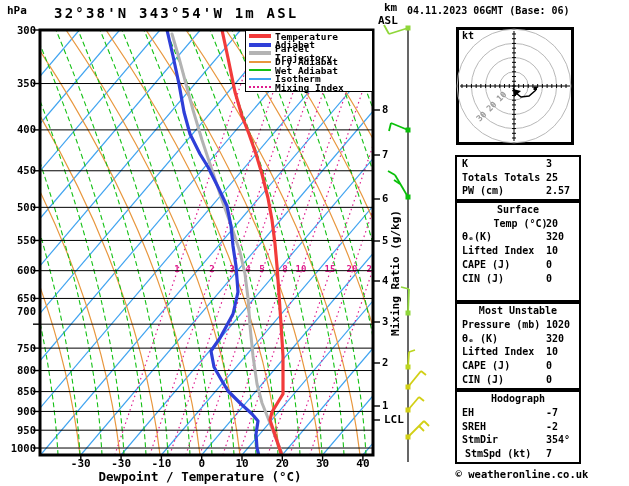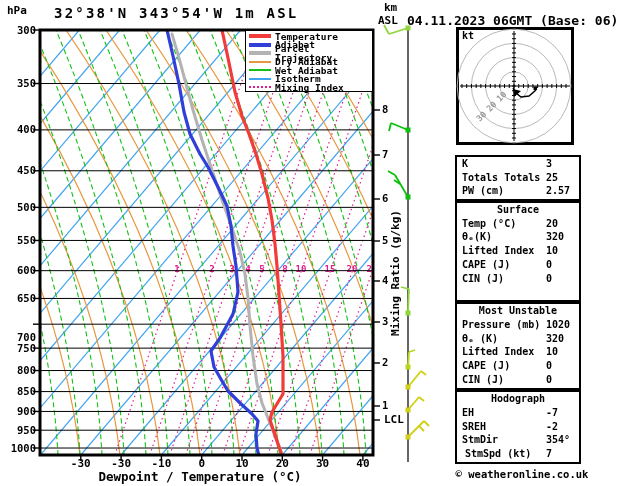--- a/index.html
+++ b/index.html
@@ -4,21 +4,21 @@
 <style>
   html,body{margin:0;padding:0;background:#fff;}
   #stage{position:relative;width:629px;height:486px;background:#fff;overflow:hidden;
          font-family:"DejaVu Sans Mono",monospace;color:#000;}
   #stage svg{position:absolute;left:0;top:0;}
   .t{position:absolute;white-space:nowrap;}
   .title{left:54px;top:5px;font-size:14px;font-weight:bold;letter-spacing:2.2px;}
   .hpa{left:7px;top:4px;font-size:11px;font-weight:bold;}
   .km{left:384px;top:1px;font-size:11px;font-weight:bold;}
   .asl{left:378px;top:14px;font-size:11px;font-weight:bold;}
-  .date{left:407px;top:13px;font-size:13px;font-weight:bold;}
+  .date{left:407px;top:5px;font-size:10px;font-weight:bold;}
   .xlabel{left:50px;top:469px;width:300px;text-align:center;font-size:12.5px;font-weight:bold;}
   .mrlabel{left:321px;top:266px;width:150px;height:14px;text-align:center;font-size:11px;font-weight:bold;
            transform:rotate(-90deg);}
   .lcl{left:384px;top:413px;font-size:11px;font-weight:bold;}
   .kt{left:462px;top:30px;font-size:10px;font-weight:bold;z-index:5;}
   .copyright{left:450px;top:468px;width:144px;text-align:center;font-size:10.5px;font-weight:bold;}
   .plabel{position:absolute;left:6px;width:30px;text-align:right;font-size:10.5px;font-weight:bold;}
   .tlabel{position:absolute;width:34px;text-align:center;top:457px;font-size:11px;font-weight:bold;}
   .klabel{position:absolute;left:382px;font-size:10.5px;font-weight:bold;}
   #legend{position:absolute;left:245px;top:30px;width:128px;height:62px;background:#fff;
@@ -342,21 +342,21 @@
   <div class="t kt">kt</div>
 
   <div id="stats">
       <div class="statbox" style="top: 155px; height: 46px;">
         <div class="srow" style="height: 13.6667px; line-height: 13.6667px;"><span>K</span><span class="sval" style="line-height: 13.6667px;">3</span></div>
         <div class="srow" style="height: 13.6667px; line-height: 13.6667px;"><span>Totals Totals</span><span class="sval" style="line-height: 13.6667px;">25</span></div>
         <div class="srow" style="height: 13.6667px; line-height: 13.6667px;"><span>PW (cm)</span><span class="sval" style="line-height: 13.6667px;">2.57</span></div>
       </div>
       <div class="statbox" style="top: 201px; height: 101px;">
         <div class="shead" style="height: 13.7143px; line-height: 13.7143px;">Surface</div>
-        <div class="srow" style="height: 13.7143px; line-height: 13.7143px;"><span>Temp (°C)</span><span class="sval" style="line-height: 13.7143px;">20</span></div>
+        <div class="srow" style="height: 13.7143px; line-height: 13.7143px; text-align: center;"><span>Temp (°C)</span><span class="sval" style="line-height: 13.7143px;">20</span></div>
         <div class="srow" style="height: 13.7143px; line-height: 13.7143px;"><span>θₑ(K)</span><span class="sval" style="line-height: 13.7143px;">320</span></div>
         <div class="srow" style="height: 13.7143px; line-height: 13.7143px;"><span>Lifted Index</span><span class="sval" style="line-height: 13.7143px;">10</span></div>
         <div class="srow" style="height: 13.7143px; line-height: 13.7143px;"><span>CAPE (J)</span><span class="sval" style="line-height: 13.7143px;">0</span></div>
         <div class="srow" style="height: 13.7143px; line-height: 13.7143px;"><span>CIN (J)</span><span class="sval" style="line-height: 13.7143px;">0</span></div>
       </div>
       <div class="statbox" style="top: 302px; height: 88px;">
         <div class="shead" style="height: 13.8333px; line-height: 13.8333px;">Most Unstable</div>
         <div class="srow" style="height: 13.8333px; line-height: 13.8333px;"><span>Pressure (mb)</span><span class="sval" style="line-height: 13.8333px;">1020</span></div>
         <div class="srow" style="height: 13.8333px; line-height: 13.8333px;"><span>θₑ (K)</span><span class="sval" style="line-height: 13.8333px;">320</span></div>
         <div class="srow" style="height: 13.8333px; line-height: 13.8333px;"><span>Lifted Index</span><span class="sval" style="line-height: 13.8333px;">10</span></div>
@@ -374,21 +374,21 @@
 
   <div class="t copyright">© weatheronline.co.uk</div>
 <div class="plabel" style="top: 23.5px;">300</div>
     <div class="plabel" style="top: 77.0211px;">350</div>
     <div class="plabel" style="top: 123.383px;">400</div>
     <div class="plabel" style="top: 164.277px;">450</div>
     <div class="plabel" style="top: 200.859px;">500</div>
     <div class="plabel" style="top: 233.95px;">550</div>
     <div class="plabel" style="top: 264.161px;">600</div>
     <div class="plabel" style="top: 291.952px;">650</div>
-    <div class="plabel" style="top: 331px; text-align: right;">700</div>
+    <div class="plabel" style="top: 305px; text-align: right;">700</div>
     <div class="plabel" style="top: 341.636px;">750</div>
     <div class="plabel" style="top: 364.044px;">800</div>
     <div class="plabel" style="top: 385.093px;">850</div>
     <div class="plabel" style="top: 404.938px;">900</div>
     <div class="plabel" style="top: 423.71px;">950</div>
     <div class="plabel" style="top: 441.519px;">1000</div>
     <div class="tlabel" style="left: 63.8px;">-30</div>
     <div class="tlabel" style="left: 104.1px;">-30</div>
     <div class="tlabel" style="left: 144.4px;">-10</div>
     <div class="tlabel" style="left: 184.7px;">0</div>

